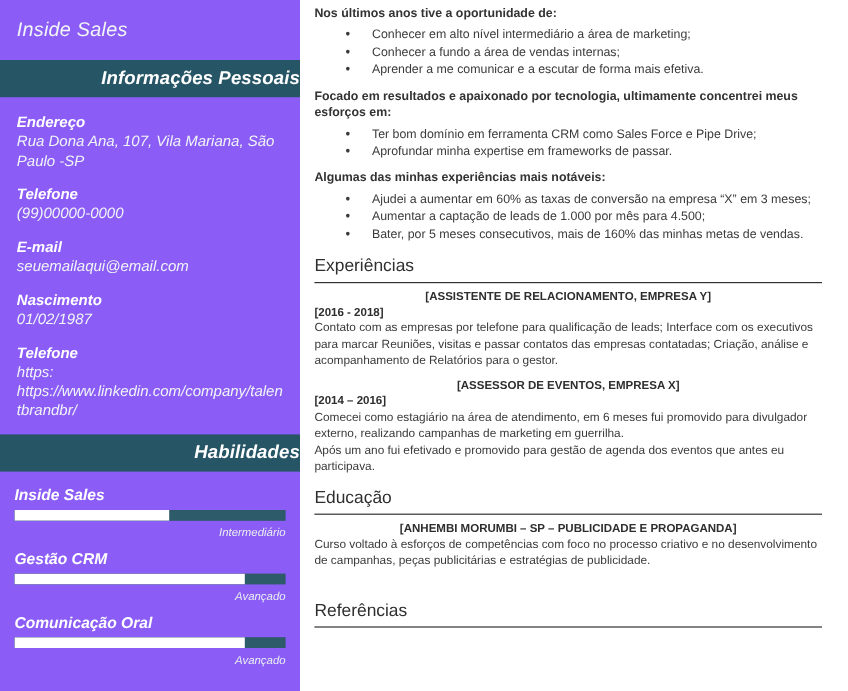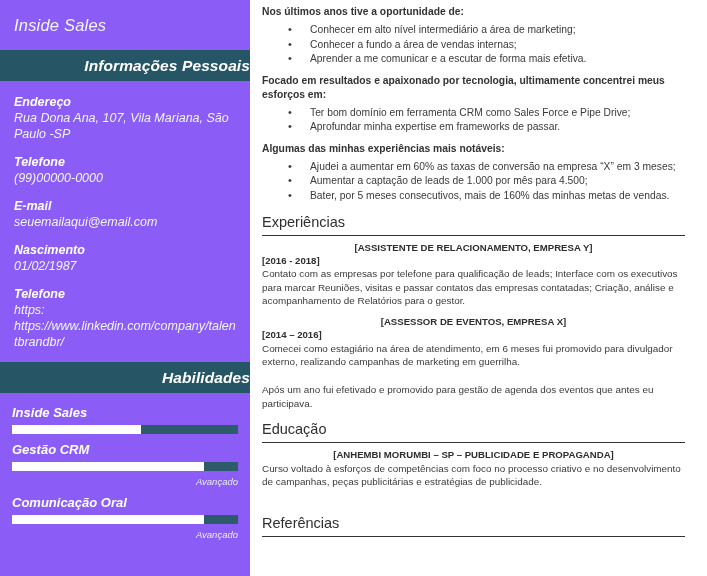--- a/index.html
+++ b/index.html
@@ -175,21 +175,21 @@
     font-weight: bold;
     color: #2e2e2e;
     line-height: 12.6px;
   }
   .entry-desc {
     font-size: 9.9px;
     color: #3a3a3a;
     line-height: 13.4px;
   }
   .entry-desc + .entry-desc {
-    margin-top: 15px;
+    margin-top: 1px;
   }
   .spacer-sm { height: 6px; }
 </style>
 </head>
 <body>
 
 <div class="page">
 
   <aside class="sidebar">
 
@@ -234,20 +234,21 @@
       <span class="band-text">Habilidades</span>
     </div>
 
     <div class="skills-wrap">
 
       <div class="skill">
         <div class="skill-name">Inside Sales</div>
         <div class="bar-track">
           <div class="bar-fill" style="width: 57%;"></div>
         </div>
+        <div class="skill-level">Intermediário</div>
       </div>
 
       <div class="skill">
         <div class="skill-name">Gestão CRM</div>
         <div class="bar-track">
           <div class="bar-fill" style="width: 85%;"></div>
         </div>
         <div class="skill-level">Avançado</div>
       </div>
 

